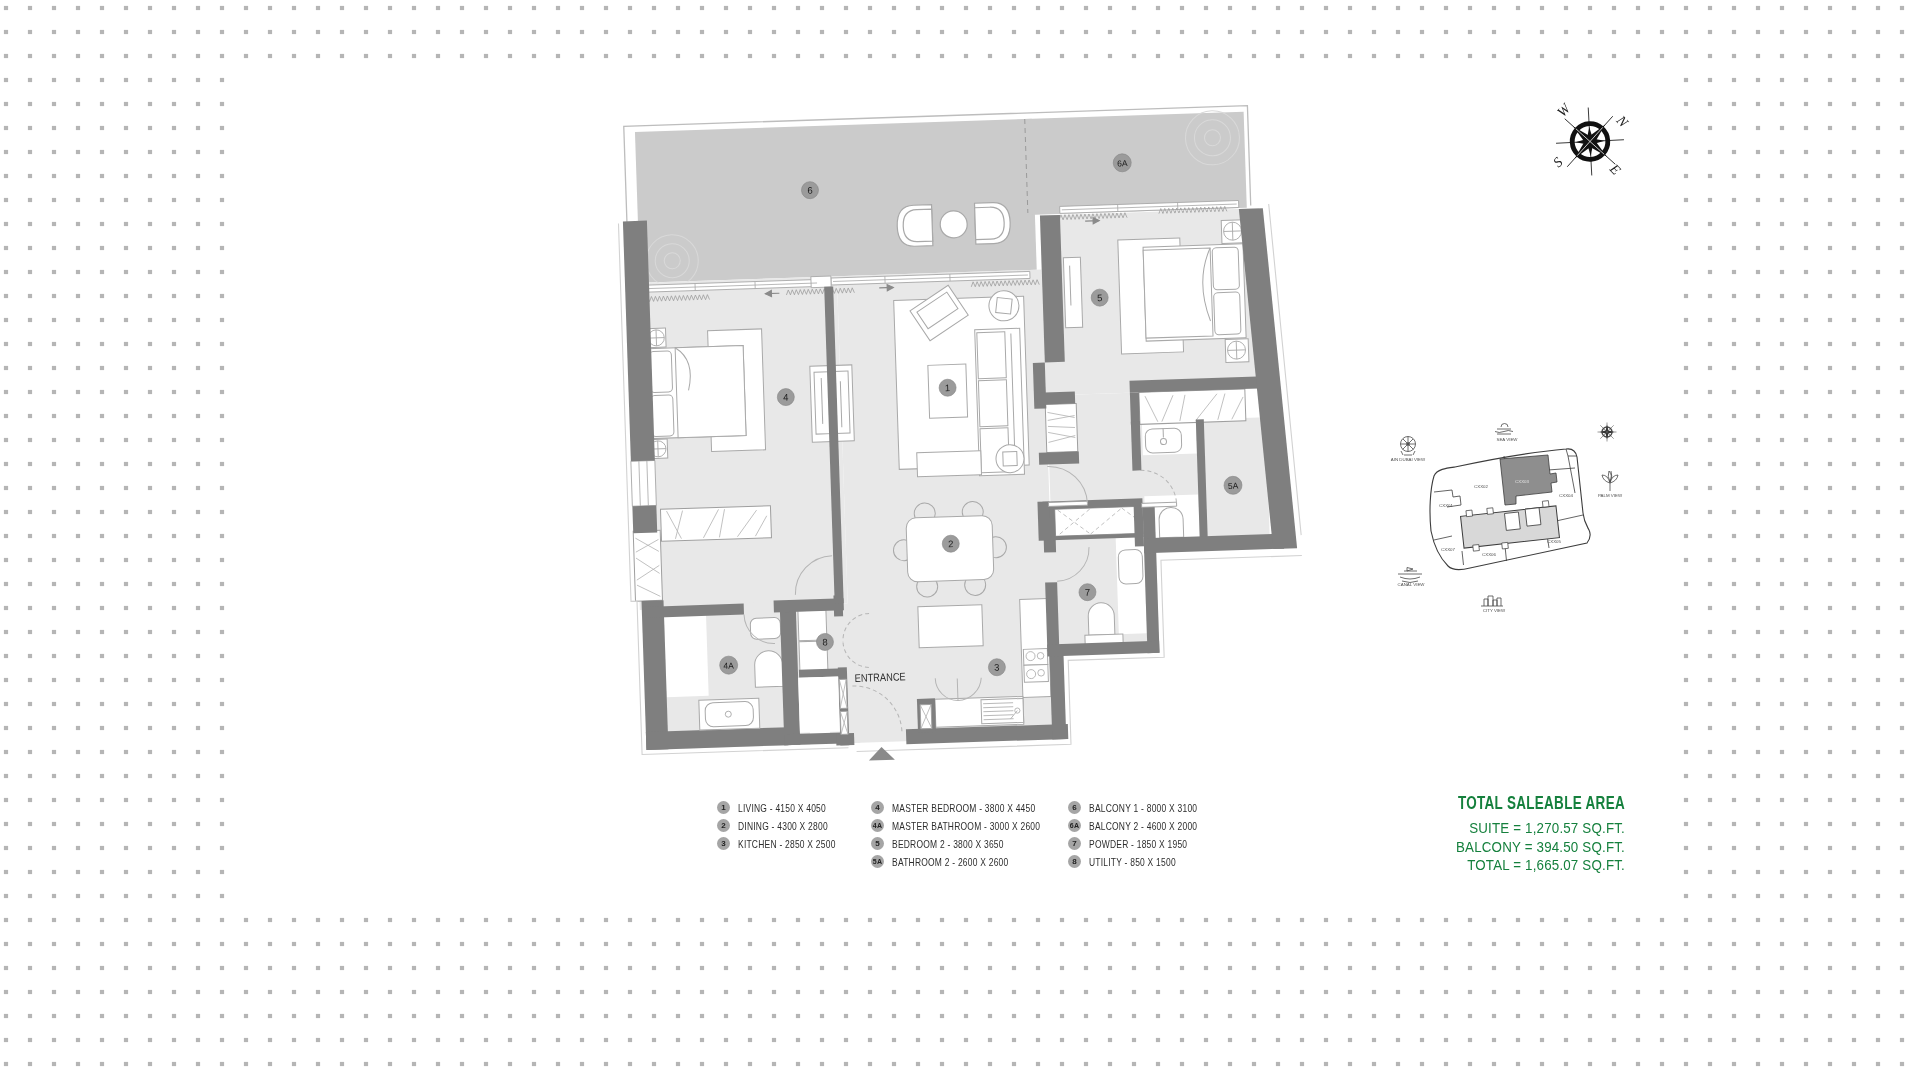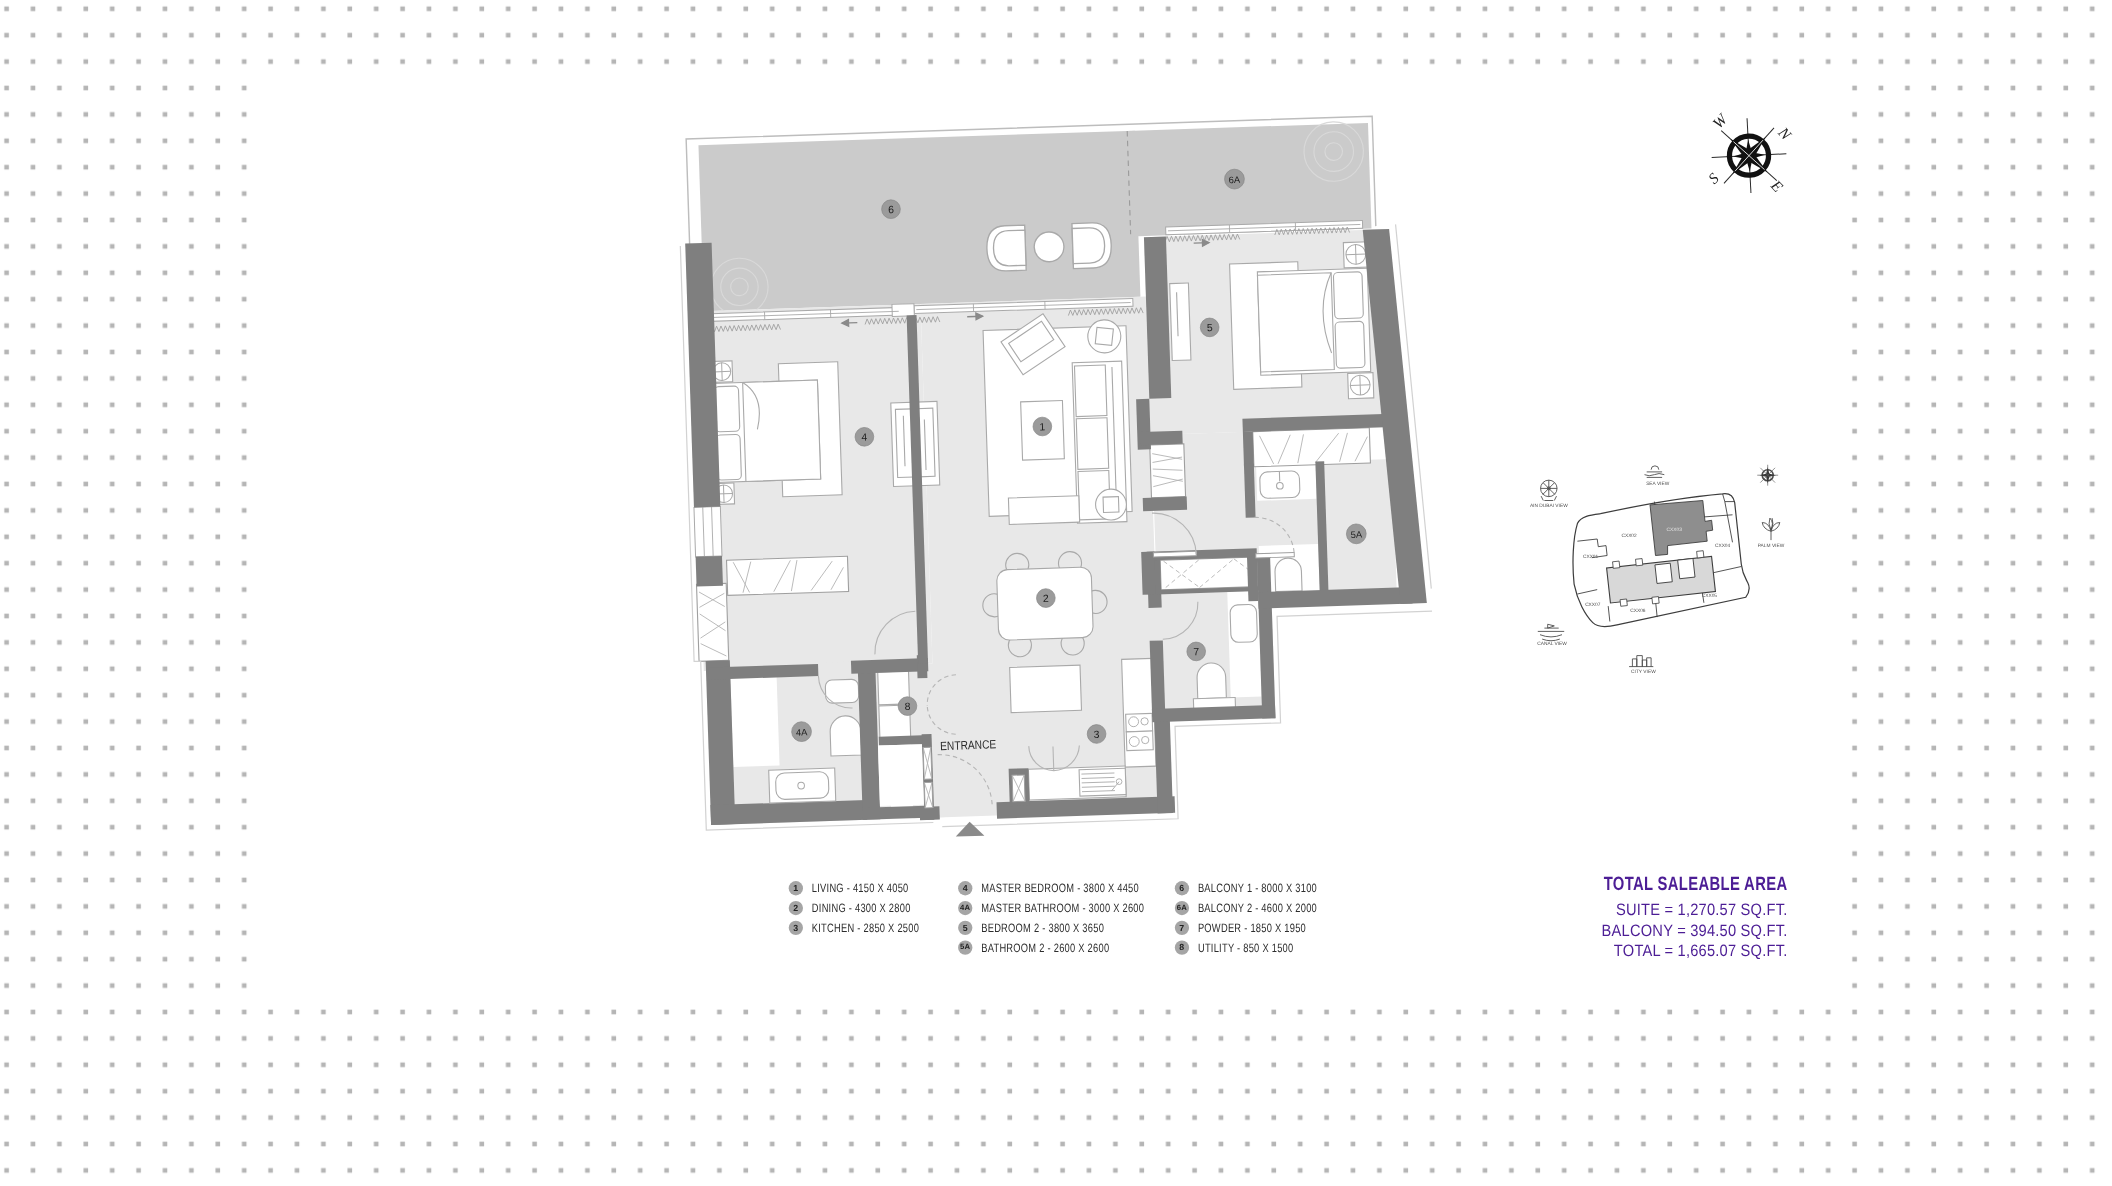--- a/index.html
+++ b/index.html
@@ -3,21 +3,21 @@
 <meta charset="utf-8">
 <style>
   html,body{margin:0;padding:0;}
   body{width:1920px;height:1078px;position:relative;overflow:hidden;background:#fff;
        font-family:"Liberation Sans", sans-serif;}
   #stage{position:absolute;left:0;top:0;width:1920px;height:1078px;}
   .legend{position:absolute;top:0;left:0;font-size:11px;color:#2d2d2d;letter-spacing:.3px;}
   .lrow{position:absolute;white-space:nowrap;transform:scaleX(.77);transform-origin:left center;}
   .lcirc{position:absolute;width:13px;height:13px;border-radius:50%;background:#a5a5a5;
          color:#222;font-size:8px;font-weight:bold;text-align:center;line-height:13px;}
-  .totals{position:absolute;right:295px;top:793px;text-align:right;color:#4c1d95;}
+  .totals{position:absolute;right:295px;top:793px;text-align:right;color:#15803d;}
   .totals .h{font-size:17.5px;font-weight:bold;letter-spacing:.4px;margin-bottom:5px;transform:scaleX(.77);transform-origin:right center;}
   .totals .r{font-size:15px;margin-top:1.6px;letter-spacing:.2px;transform:scaleX(.89);transform-origin:right center;}
 </style>
 </head>
 <body>
 <svg id="stage" xmlns="http://www.w3.org/2000/svg" width="1920" height="1078" viewBox="0 0 1920 1078">
   <defs>
     <pattern id="dots" x="0" y="0" width="24" height="24" patternUnits="userSpaceOnUse">
       <rect x="3.9" y="5.9" width="4.2" height="4.2" fill="#b5b5b5"></rect>
     </pattern>

